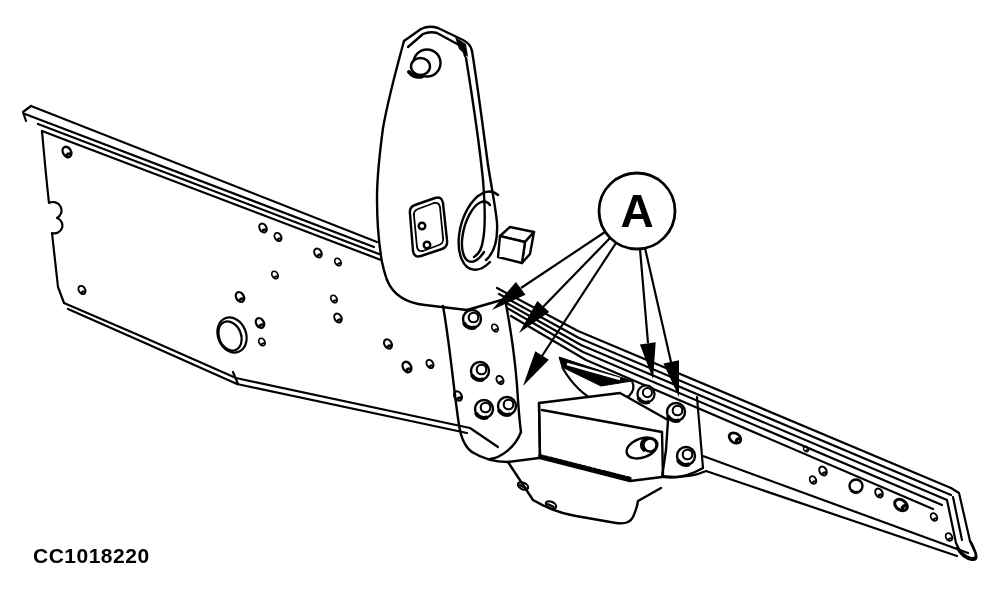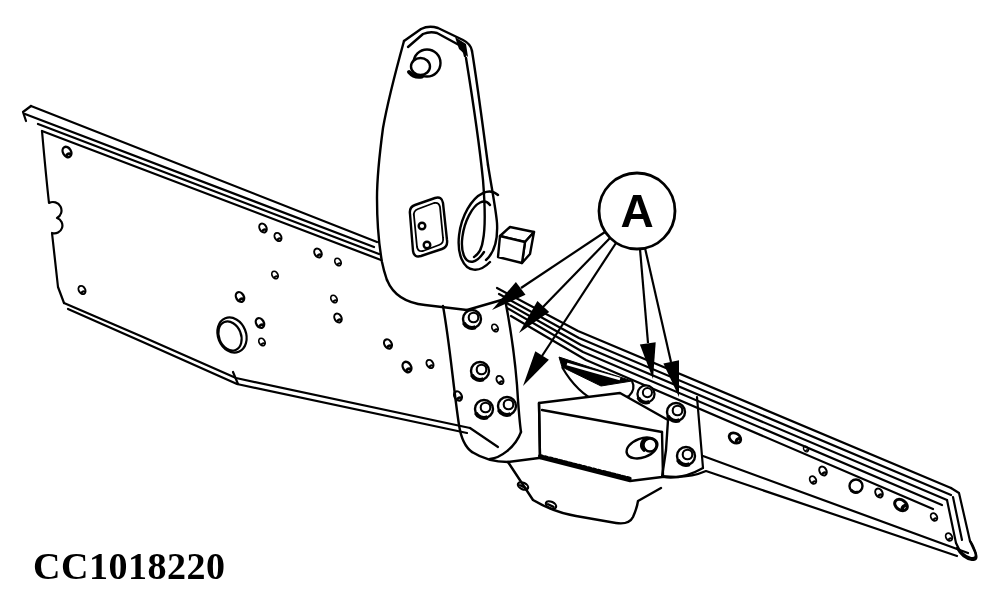--- a/index.html
+++ b/index.html
@@ -2,21 +2,21 @@
 <html><head>
 <meta charset="utf-8">
 <style>
   html,body{margin:0;padding:0;background:#fff;}
   .stage{
     position:relative;width:997px;height:597px;background:#fff;overflow:hidden;
     font-family:"Liberation Sans",sans-serif;
   }
   .caption{
     position:absolute;left:33px;top:544px;
-    font-size:38px;font-weight:bold;color:#000;letter-spacing:0.5px;font-family:Liberation Serif, serif;
+    font-size:21px;font-weight:bold;color:#000;letter-spacing:0.5px;
   }
   svg{position:absolute;left:0;top:0;}
   .callout-letter{
     font-family:"Liberation Sans",sans-serif;
     font-weight:bold;font-size:46px;fill:#000;
   }
 </style>
 </head>
 <body>
 

